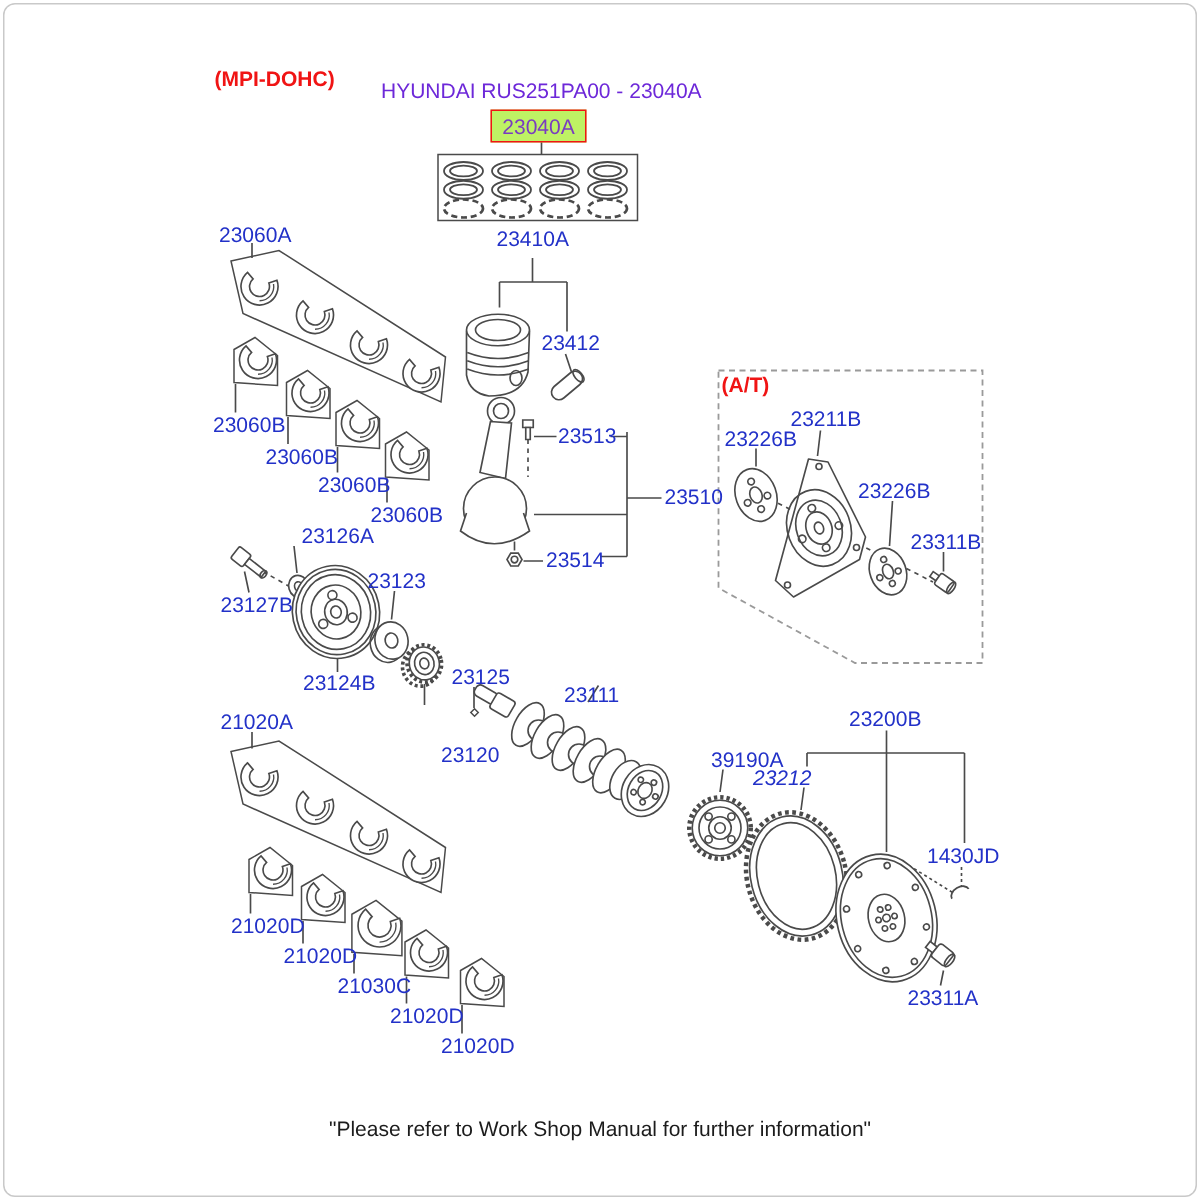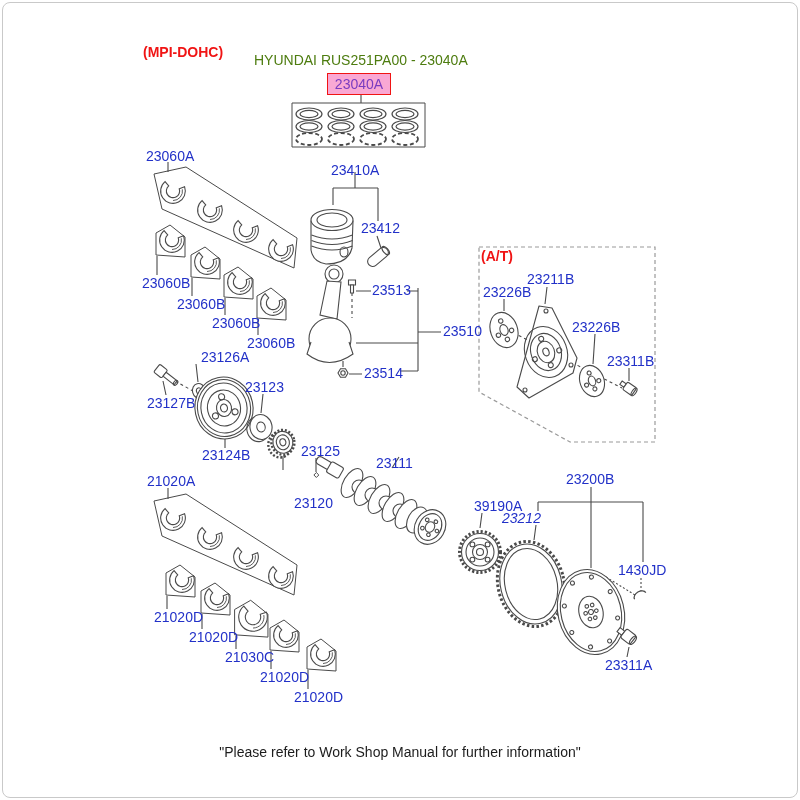--- a/index.html
+++ b/index.html
@@ -2,23 +2,23 @@
 <html><head>
 <meta charset="utf-8">
 <style>
   html,body{margin:0;padding:0;}
   body{width:800px;height:800px;position:relative;background:#fff;
        font-family:"Liberation Sans",sans-serif;overflow:hidden;}
   .frame{position:absolute;left:2px;top:2px;width:794px;height:794px;
          border:1px solid #c9c9c9;border-radius:8px;pointer-events:none;}
   .lbl{position:absolute;color:#2231c8;font-size:14px;line-height:15px;white-space:nowrap;cursor:pointer;}
   .red{color:#f01414;font-weight:bold;cursor:default;}
-  .blk{color:#4d7c0f;cursor:default;text-align:right;}
+  .blk{color:#6d28d9;cursor:default;text-align:right;}
   #hl-box{position:absolute;left:327px;top:73px;width:62px;height:20px;
-          background:#f9a8d4;border:1.5px solid #f01414;color:#7a3cc0;
+          background:#bef264;border:1.5px solid #f01414;color:#7a3cc0;
           font-size:14px;display:flex;align-items:center;justify-content:center;cursor:pointer;}
   .footer{position:absolute;left:0;top:744px;width:800px;text-align:center;
           color:#1c1c1c;font-size:14px;}
   svg#art{position:absolute;left:0;top:0;}
   svg#art *{vector-effect:non-scaling-stroke;}
 </style>
 </head>
 <body>
 
 <svg id="art" width="800" height="800" viewBox="0 0 800 800">
@@ -300,21 +300,21 @@
 </svg>
 
 <div class="lbl red" style="left:143px;top:45px;">(MPI-DOHC)</div>
 <div class="lbl blk" style="left:254px;top:53px;">HYUNDAI RUS251PA00 - 23040A</div>
 
 <div id="hl-box">
   <span>23040A</span>
 </div>
 
 <div class="lbl" style="left:146px;top:149px;">23060A</div>
-<div class="lbl" style="left:331px;top:163px;text-align:right;">23410A</div>
+<div class="lbl" style="left:331px;top:152px;text-align:right;">23410A</div>
 <div class="lbl" style="left:361px;top:221px;">23412</div>
 <div class="lbl" style="left:372px;top:283px;">23513</div>
 <div class="lbl" style="left:443px;top:324px;">23510</div>
 <div class="lbl" style="left:364px;top:366px;">23514</div>
 <div class="lbl" style="left:142px;top:276px;">23060B</div>
 <div class="lbl" style="left:177px;top:297px;">23060B</div>
 <div class="lbl" style="left:212px;top:316px;">23060B</div>
 <div class="lbl" style="left:247px;top:336px;">23060B</div>
 <div class="lbl" style="left:176px;top:350px;margin-left:25px;">23126A</div>
 <div class="lbl" style="left:147px;top:396px;">23127B</div>

